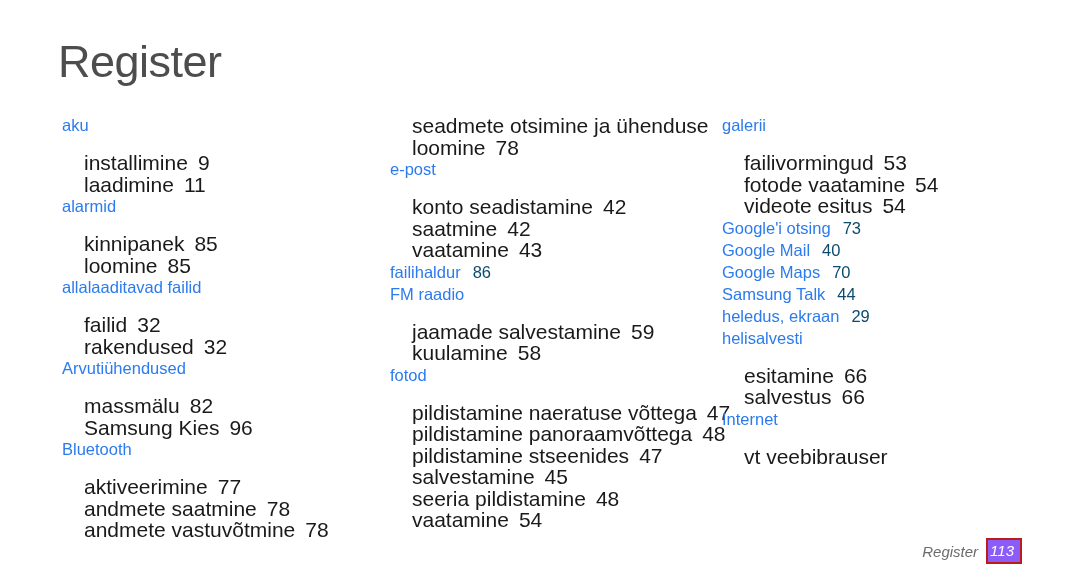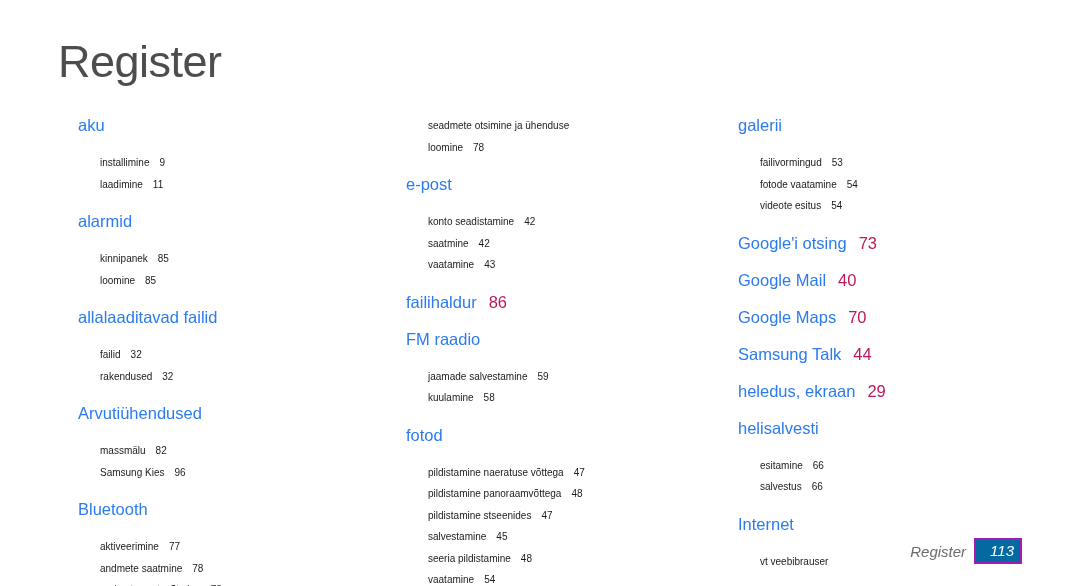--- a/index.html
+++ b/index.html
@@ -32,52 +32,52 @@
     line-height: 52px;
     font-weight: 400;
     color: #4d4d4d;
     letter-spacing: -0.5px;
     white-space: nowrap;
   }
 
   
   .columns {
     position: absolute;
-    left: 16px;
+    left: 0;
     top: 115px;
     width: 948px;
     height: 410px;
   }
   .column {
     position: absolute;
     top: 0;
   }
   .col-1 { left: 62px;  width: 320px; }
   .col-2 { left: 390px; width: 320px; }
   .col-3 { left: 722px; width: 330px; }
 
   
   .entry-head {
     color: #2b7bee;
     font-size: 16.5px;
     line-height: 21px;
-    margin-top: 16px;
+    margin-top: 1px;
     white-space: nowrap;
   }
   .entry-head:first-child {
     margin-top: 0;
   }
   .entry-head .pg {
-    color: #be185d;
+    color: #0c4a6e;
     margin-left: 12px;
   }
 
   .entry-sub {
     color: #1a1a1a;
-    font-size: 10px;
+    font-size: 21px;
     line-height: 21.5px;
     padding-left: 22px;
     white-space: nowrap;
   }
   .entry-sub .pg {
     margin-left: 10px;
   }
 
   
   .entry-head + .entry-sub {
@@ -94,23 +94,23 @@
     gap: 8px;
   }
   .footer-label {
     font-style: italic;
     font-size: 15px;
     color: #6b6b6b;
   }
   .page-badge {
     display: inline-block;
     min-width: 30px;
-    padding: 2px 6px 3px 14px;
-    background: #0369a1;
-    border: 2px solid #a21caf;
+    padding: 2px 6px 3px 2px;
+    background: #8b5cf6;
+    border: 2px solid #b91c1c;
     color: #ffffff;
     font-size: 15px;
     font-style: italic;
     line-height: 17px;
     text-align: center;
     box-sizing: border-box;
   }
 </style>
 </head>
 <body>

